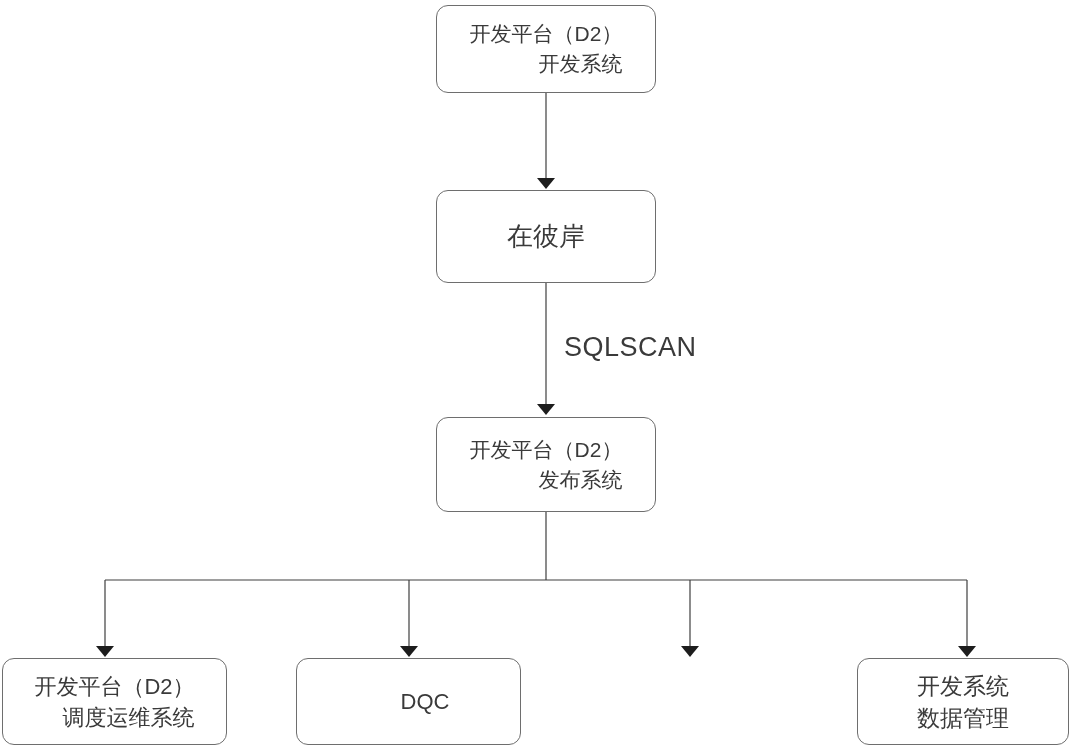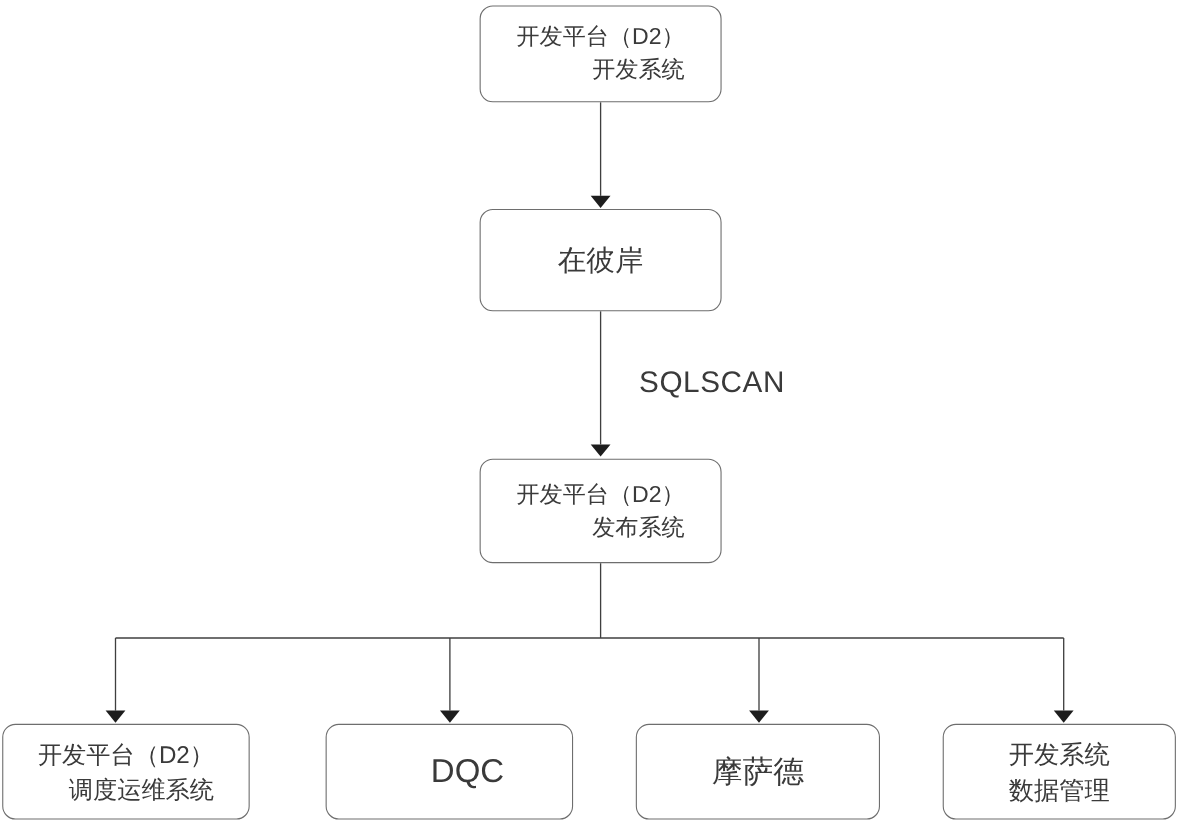--- a/index.html
+++ b/index.html
@@ -31,32 +31,31 @@
     align-items: center;
     justify-content: center;
     text-align: right;
     white-space: pre-line;
   }
 
   .node-dev-system      { left: 436px; top: 5px;   width: 220px; height: 88px; font-size: 21px; line-height: 30px; }
   .node-zaibian         { left: 436px; top: 190px; width: 220px; height: 93px; font-size: 26px; }
   .node-publish-system  { left: 436px; top: 417px; width: 220px; height: 95px; font-size: 21px; line-height: 30px; }
   .node-scheduler       { left: 2px;   top: 658px; width: 225px; height: 87px; font-size: 22px; line-height: 31px; }
-  .node-dqc             { left: 296px; top: 658px; width: 225px; height: 87px; font-size: 30px; padding-left: 33px; }
+  .node-dqc             { left: 296px; top: 658px; width: 225px; height: 87px; font-size: 22px; padding-left: 33px; }
   .node-mosade          { left: 578px; top: 658px; width: 222px; height: 87px; font-size: 28px; }
   .node-data-map        { left: 857px; top: 658px; width: 212px; height: 87px; font-size: 23px; line-height: 32px; }
 
   .edge-label {
     position: absolute;
     left: 564px;
     top: 332px;
     font-size: 27px;
     color: #3a3a3a;
     letter-spacing: 0.5px;
-    margin-left: 17px;
   }
 
   .connector-layer line     { stroke: #3f3f3f; stroke-width: 1.2; }
   .connector-layer polygon  { fill: #1d1d1d; }
 </style>
 </head>
 <body>
 
 <div class="canvas">
 
@@ -92,18 +91,17 @@
   <div class="edge-label">SQLSCAN</div>
 
   <div class="node node-publish-system">开发平台（D2）
 发布系统</div>
 
   <div class="node node-scheduler">开发平台（D2）
 调度运维系统</div>
 
   <div class="node node-dqc">DQC</div>
 
-  <div class="node node-mosade">摩萨德</div>
 
   <div class="node node-data-map">开发系统
 数据管理</div>
 
 </div>
 
 </body></html>

